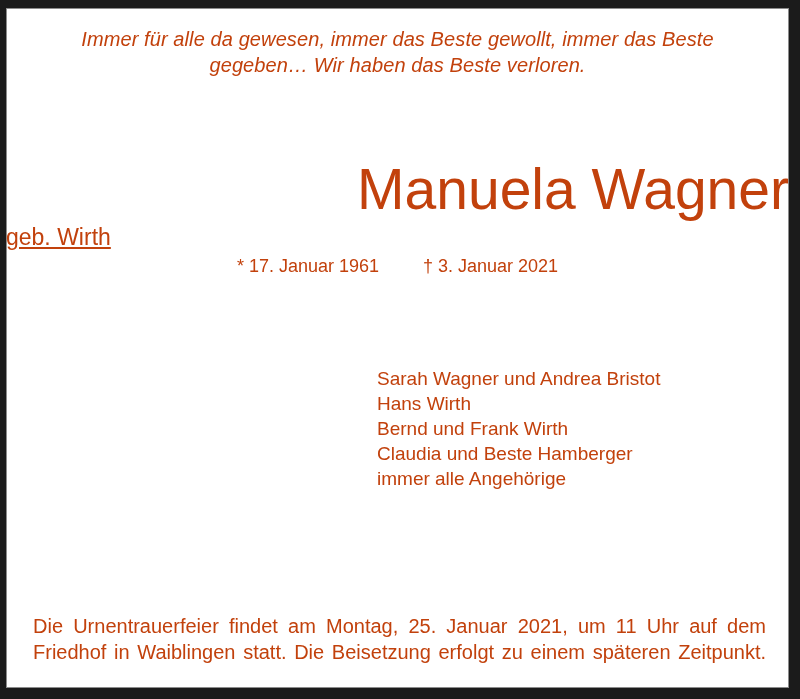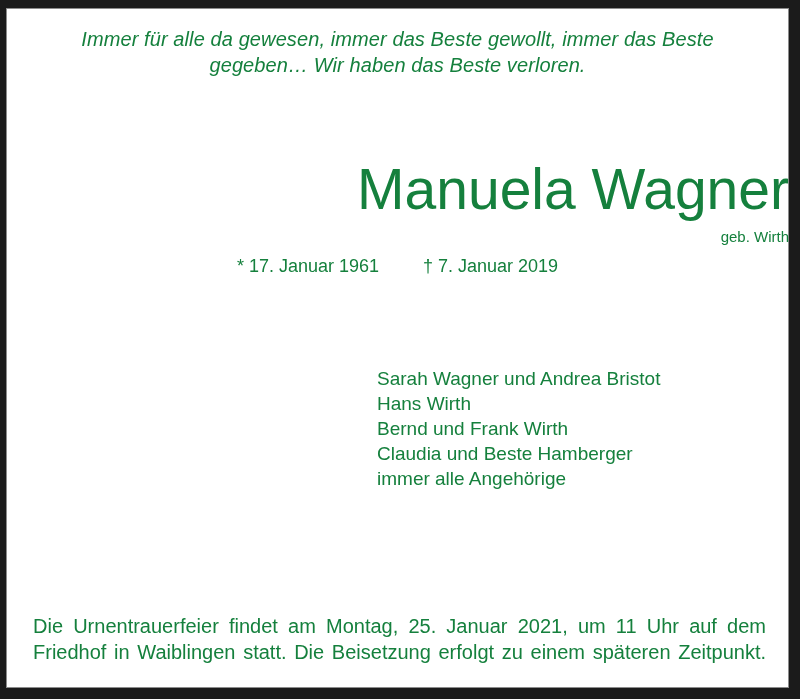--- a/index.html
+++ b/index.html
@@ -10,21 +10,21 @@
   .sheet {
     position: relative;
     width: 800px;
     height: 699px;
     box-sizing: border-box;
     background: #ffffff;
     border-style: solid;
     border-color: #1b1b1b;
     border-width: 8px 11px 11px 6px;
     font-family: "Liberation Sans", sans-serif;
-    color: #15803d;
+    color: #c2410c;
     overflow: hidden;
   }
   .hairline {
     position: absolute;
     inset: 0;
     border: 1px solid #8c8c8c;
     pointer-events: none;
   }
   .epigraph {
     position: absolute;
@@ -47,23 +47,24 @@
     font-size: 57px;
     font-weight: 400;
     line-height: 60px;
     letter-spacing: 0;
   }
   .maiden {
     position: absolute;
     top: 218px;
     left: 0;
     right: 0;
-    text-align: right;
-    font-size: 15px;
+    text-align: left;
+    font-size: 23px;
     line-height: 22px;
+    text-decoration: underline;
   }
   .dates {
     position: absolute;
     top: 246px;
     left: 0;
     right: 0;
     display: flex;
     justify-content: center;
     gap: 44px;
     font-size: 18px;
@@ -103,21 +104,21 @@
     <div>Immer für alle da gewesen, immer das Beste gewollt, immer das Beste</div>
     <div>gegeben… Wir haben das Beste verloren.</div>
   </div>
 
   <h1 class="name">Manuela Wagner</h1>
 
   <div class="maiden">geb. Wirth</div>
 
   <div class="dates">
     <span>* 17. Januar 1961</span>
-    <span>† 7. Januar 2019</span>
+    <span>† 3. Januar 2021</span>
   </div>
 
   <div class="family">
     <div>Sarah Wagner und Andrea Bristot</div>
     <div>Hans Wirth</div>
     <div>Bernd und Frank Wirth</div>
     <div>Claudia und Beste Hamberger</div>
     <div>immer alle Angehörige</div>
   </div>
 

